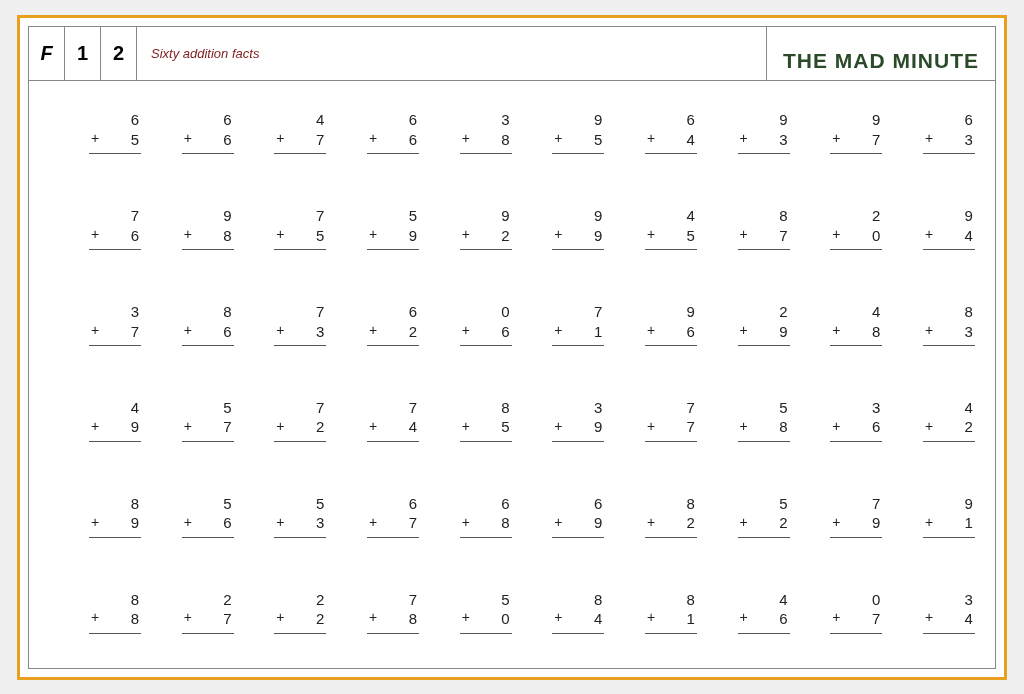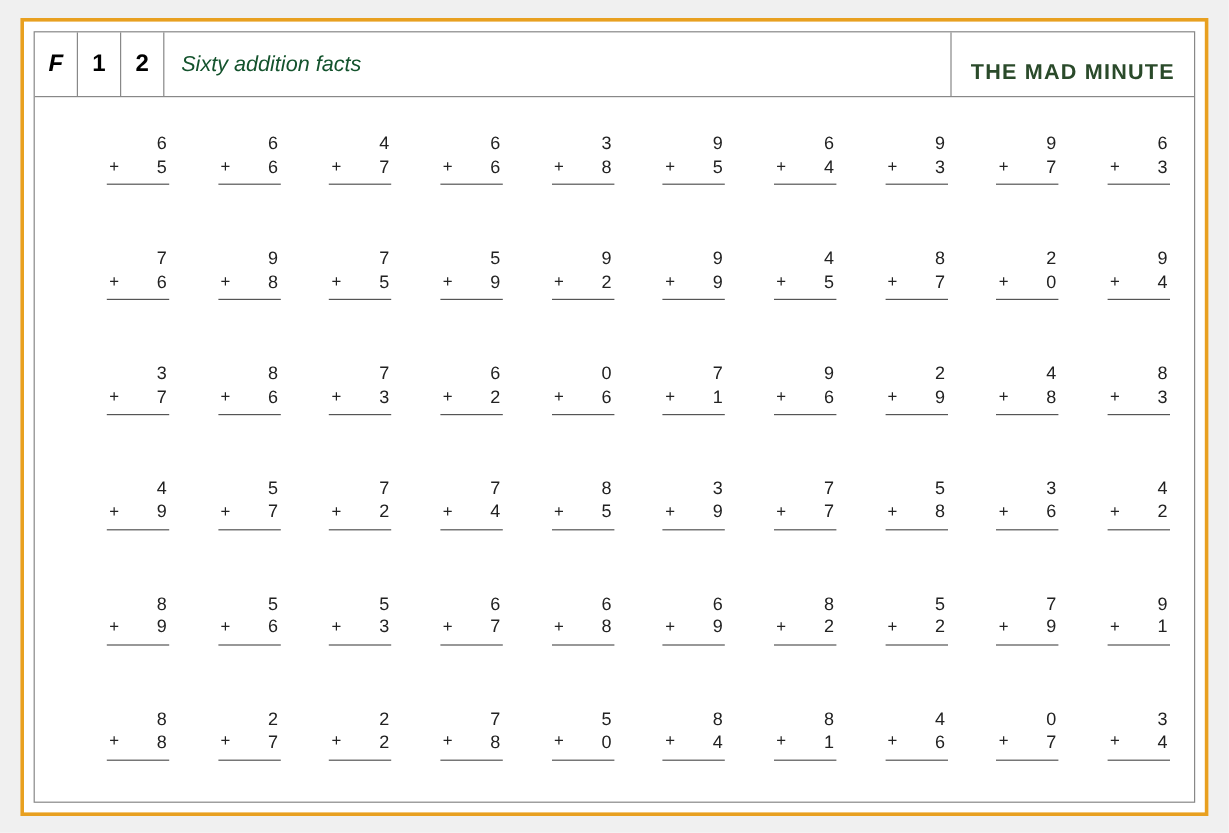--- a/index.html
+++ b/index.html
@@ -50,30 +50,30 @@
     .header-cell.num-cell {
       width: 36px;
       font-size: 20px;
       font-weight: bold;
     }
     .header-title {
       flex: 1;
       display: flex;
       align-items: center;
       padding-left: 14px;
-      font-size: 18px;
+      font-size: 13px;
       font-style: italic;
       border-right: 1.5px solid #888;
-      color: #14532d;
+      color: #7f1d1d;
     }
     .header-brand {
       display: flex;
       align-items: center;
       padding: 0 16px;
-      font-size: 18px;
+      font-size: 21px;
       font-weight: 900;
       font-family: 'Arial Black', Arial, sans-serif;
       color: #2a4a2a;
       letter-spacing: 1px;
       white-space: nowrap;
       margin-top: 15px;
     }
     .content {
       flex: 1;
       display: flex;

